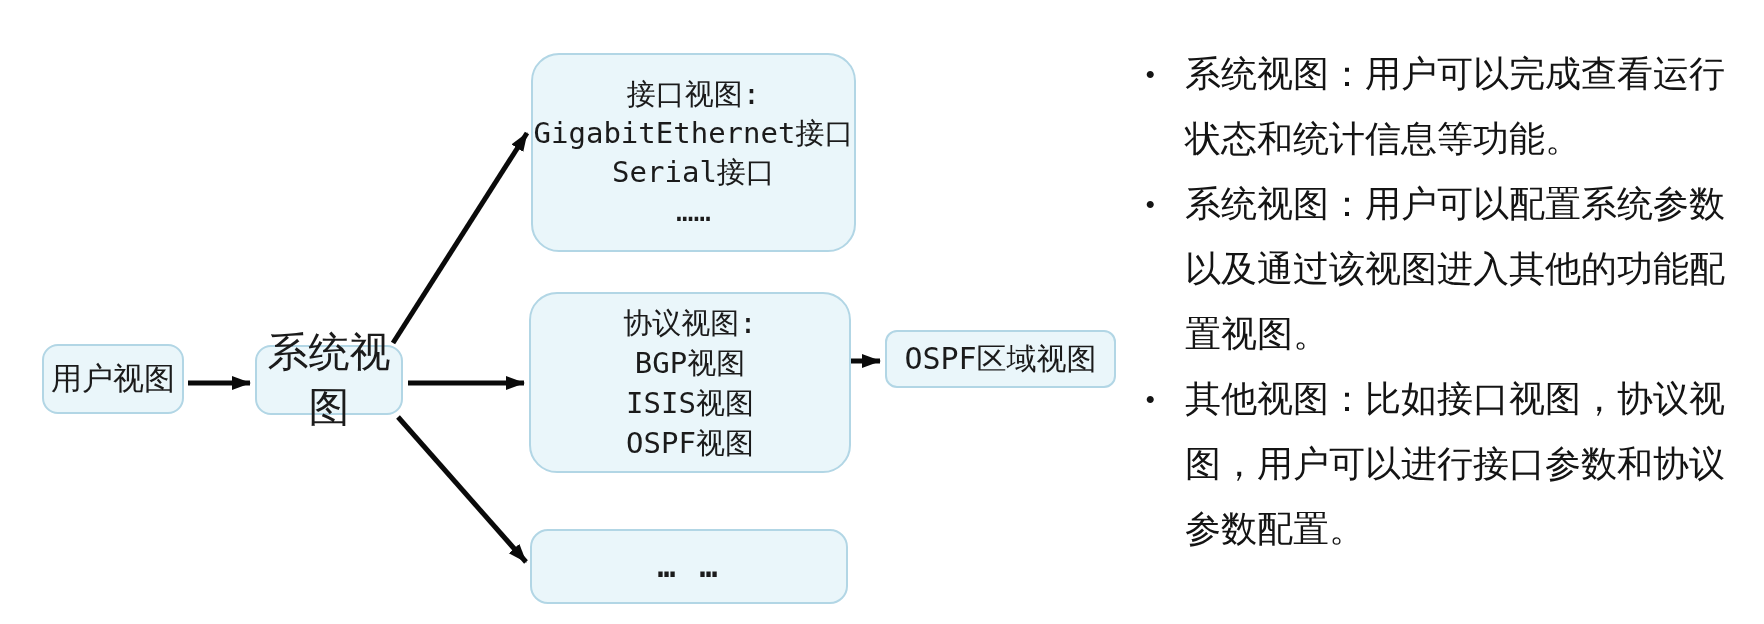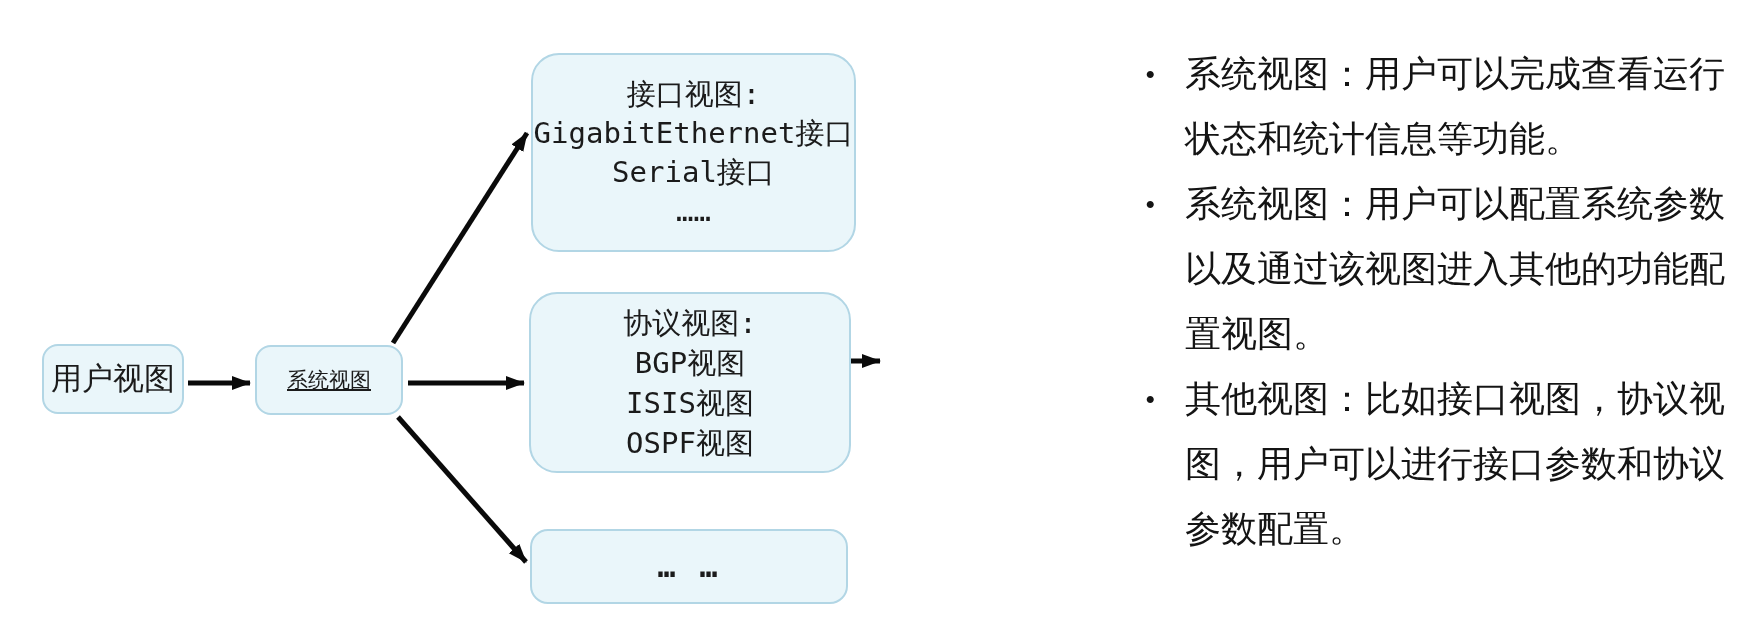--- a/index.html
+++ b/index.html
@@ -33,21 +33,21 @@
     text-align: center;
     font-family: "DejaVu Sans Mono", "Liberation Mono", monospace;
   }
   .node .line { display: block; }
   #user-view {
     left: 42px; top: 344px; width: 142px; height: 70px;
     border-radius: 16px; font-size: 31px;
   }
   #system-view {
     left: 255px; top: 345px; width: 148px; height: 70px;
-    border-radius: 16px; font-size: 21px; text-decoration: underline;
+    border-radius: 16px; font-size: 41px;
   }
   #interface-view {
     left: 531px; top: 30px; width: 325px; height: 199px;
     border-radius: 28px; font-size: 29px; line-height: 39px;
     flex-direction: column;
     margin-top: 23px;
   }
   #protocol-view {
     left: 529px; top: 292px; width: 322px; height: 181px;
     border-radius: 28px; font-size: 29px; line-height: 40px;
@@ -120,20 +120,23 @@
     <span class="line">协议视图:</span>
     <span class="line">BGP视图</span>
     <span class="line">ISIS视图</span>
     <span class="line">OSPF视图</span>
   </div>
 
   <div class="node" id="other-views">
     <span class="line">… …</span>
   </div>
 
+  <div class="node" id="ospf-area-view">
+    <span class="line">OSPF区域视图</span>
+  </div>
 
   <div class="notes">
     <div class="note-item">
       <span class="bullet-dot">•</span>
       <span>系统视图：用户可以完成查看运行状态和统计信息等功能。</span>
     </div>
     <div class="note-item">
       <span class="bullet-dot">•</span>
       <span>系统视图：用户可以配置系统参数以及通过该视图进入其他的功能配置视图。</span>
     </div>

